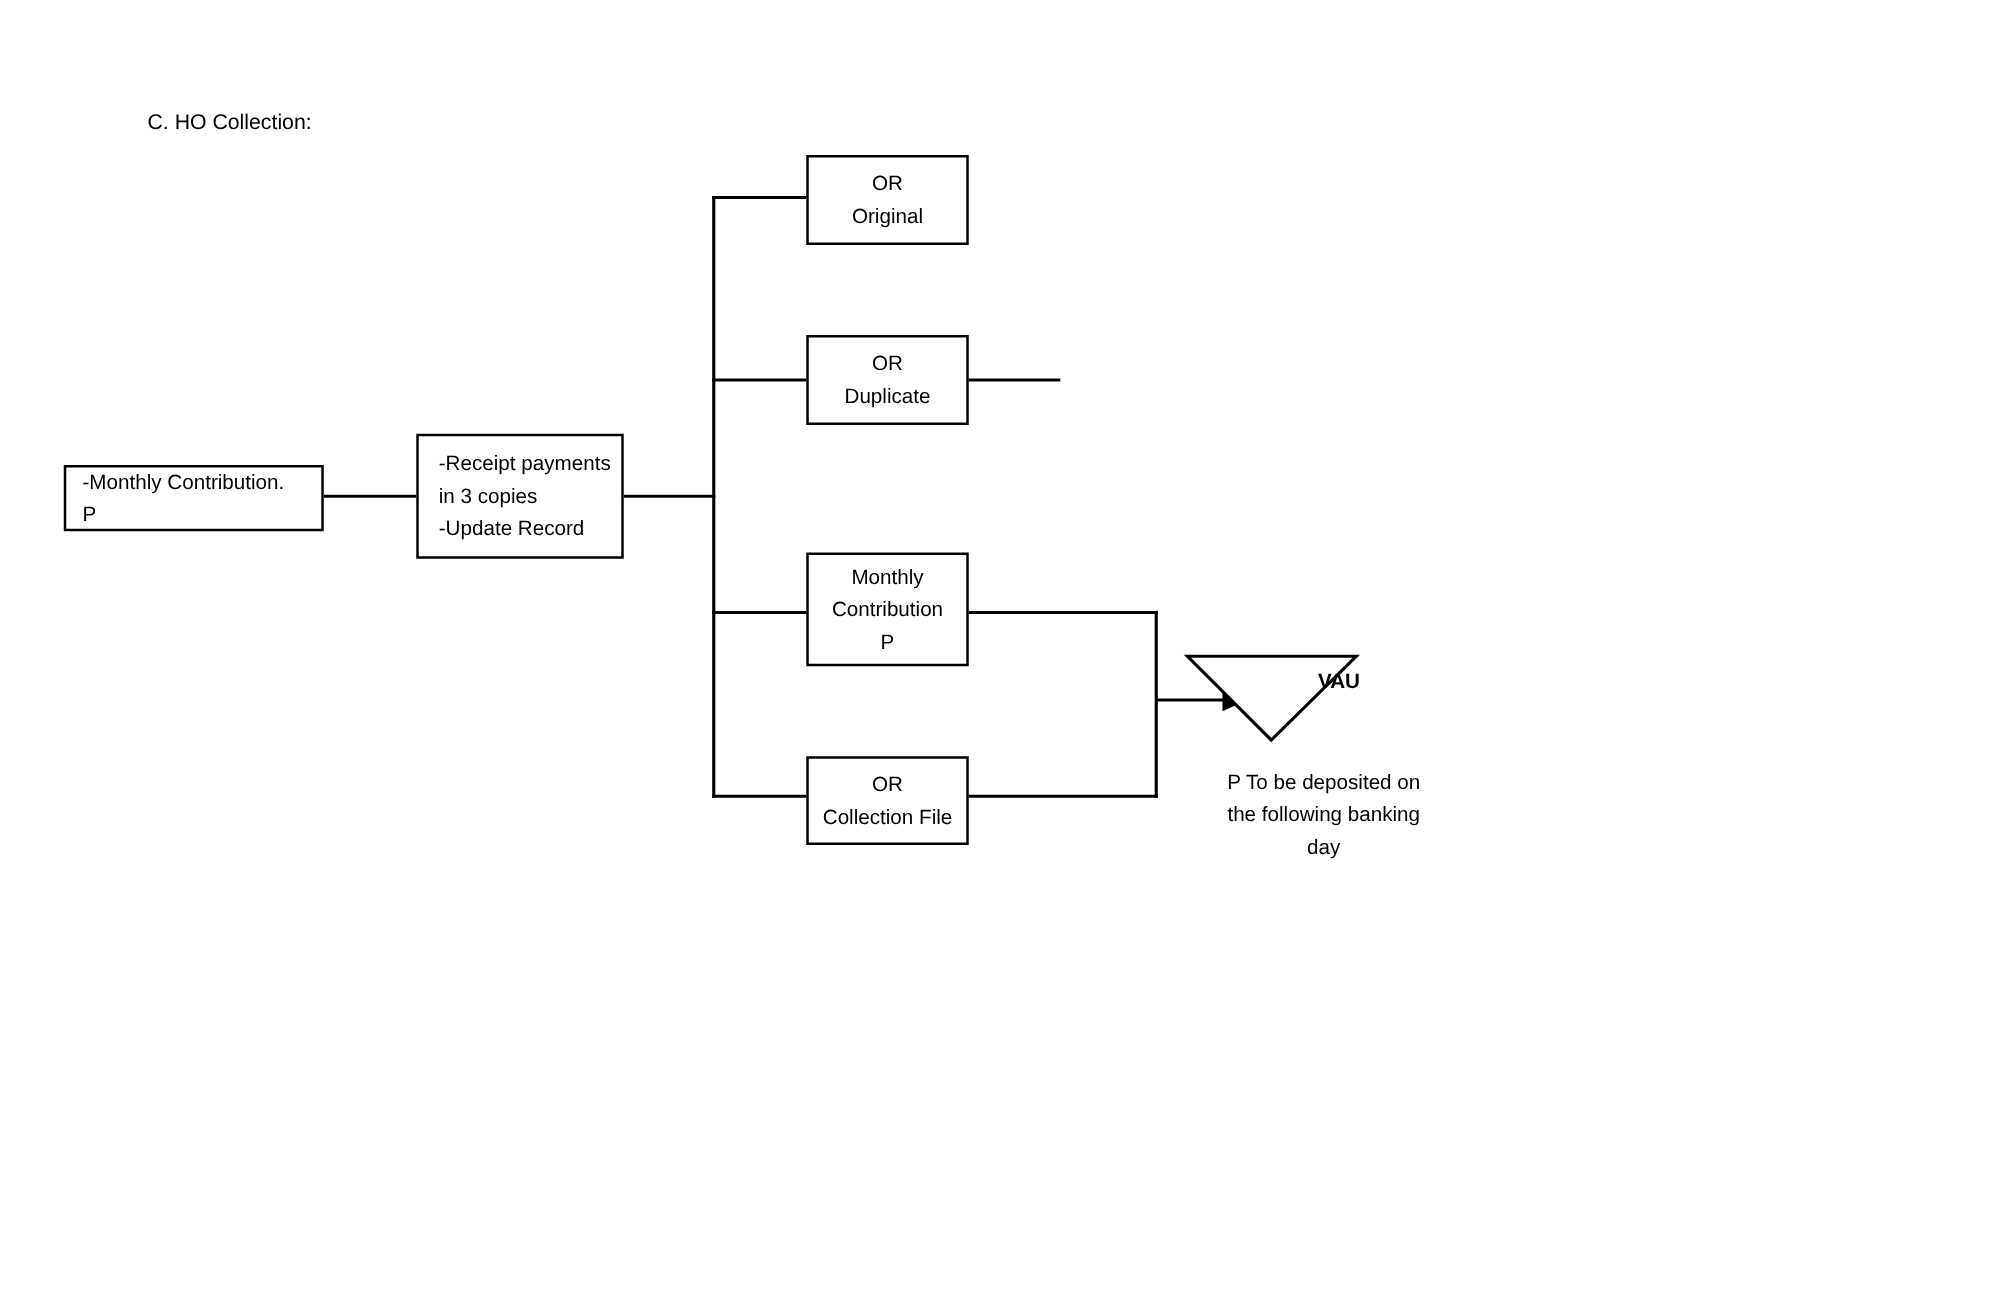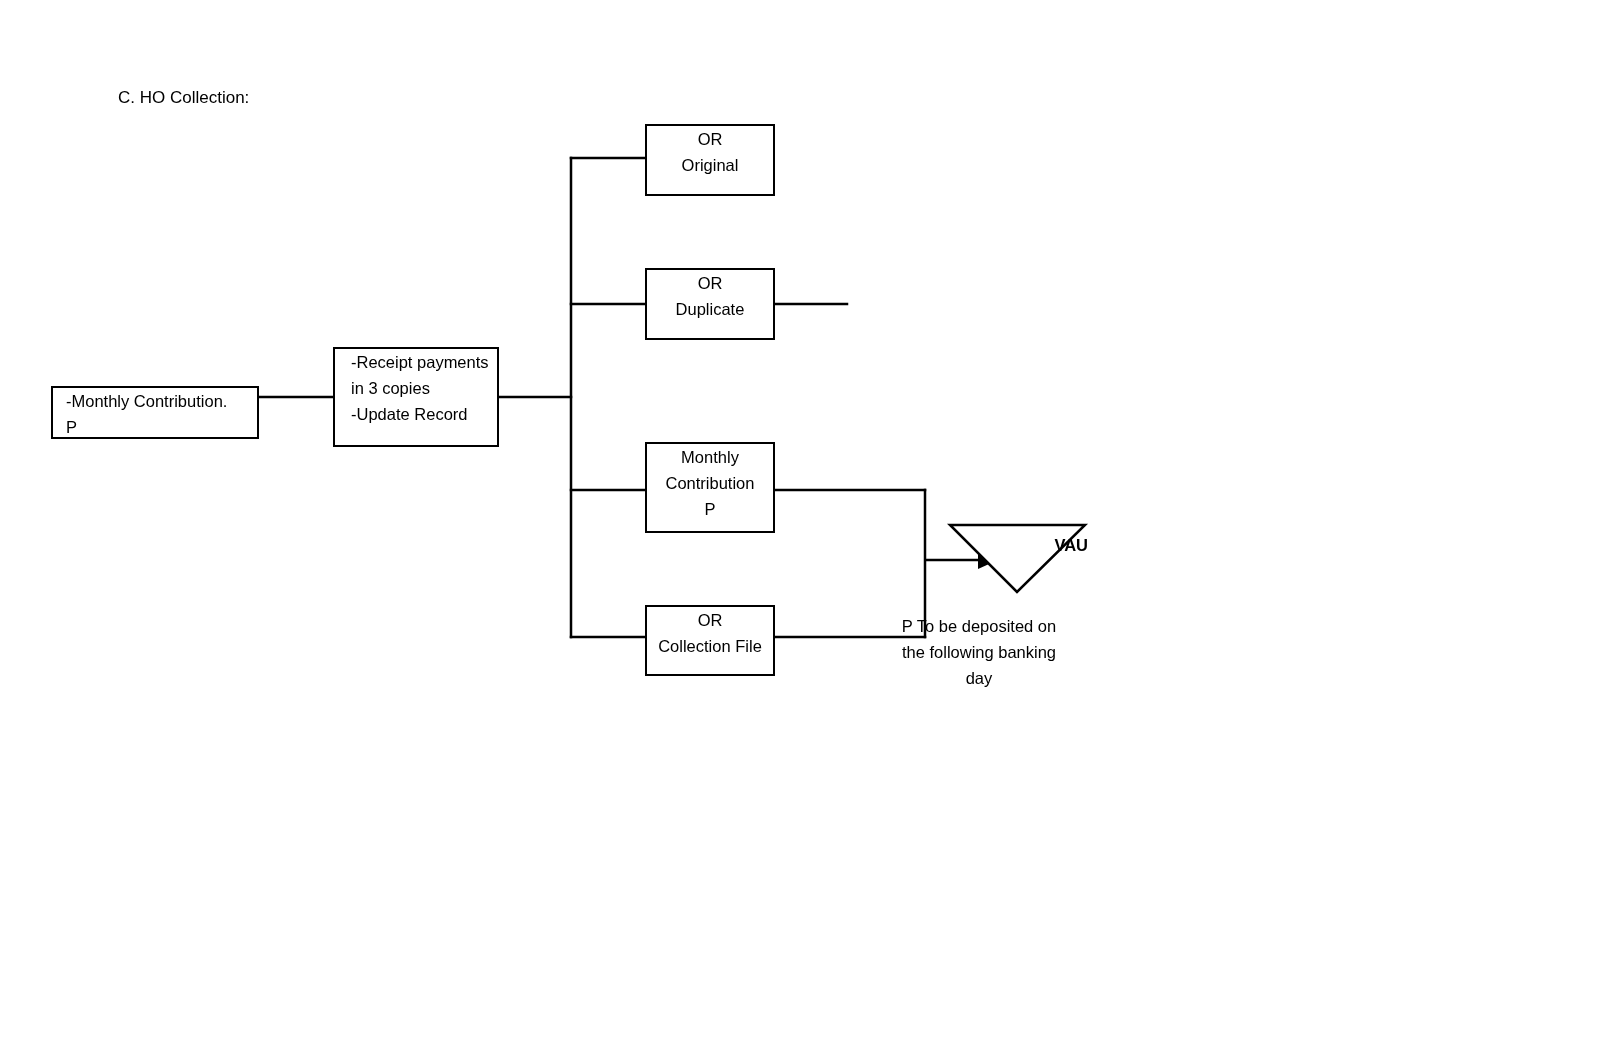--- a/index.html
+++ b/index.html
@@ -35,21 +35,21 @@
     line-height: 24px;
     white-space: nowrap;
   }
   .node {
     position: absolute;
     box-sizing: border-box;
     border: 2px solid #000000;
     background: #ffffff;
     display: flex;
     flex-direction: column;
-    justify-content: flex-start;
+    justify-content: center;
     font-size: 16.5px;
     line-height: 26px;
     z-index: 2;
   }
   .node.center {
     align-items: center;
     text-align: center;
   }
   .node.left {
     align-items: flex-start;
@@ -66,21 +66,21 @@
     top: 533px;
     width: 140px;
     text-align: right;
     font-size: 16.5px;
     line-height: 24px;
     z-index: 3;
     font-weight: bold;
   }
   .caption {
     position: absolute;
-    left: 880px;
+    left: 960px;
     top: 613px;
     width: 198px;
     text-align: center;
     font-size: 16.5px;
     line-height: 26px;
     z-index: 2;
   }
   .caption .ln { display: block; }
 </style>
 </head>
@@ -114,21 +114,21 @@
       <path d="M925,490 L925,637"></path>
 
       <path d="M927,560 L982,560"></path>
     </g>
     <polygon points="978,551 998,560 978,569" fill="#000000" stroke="none"></polygon>
     <polygon points="950,525 1085,525 1017,592" fill="#ffffff" stroke="#000000" stroke-width="2.5" stroke-linejoin="miter"></polygon>
   </svg>
 
   <div class="title">C. HO Collection:</div>
 
-  <div class="node left" style="left:51px; top:372px; width:208px; height:53px;margin-top:14px;">
+  <div class="node left" style="left:51px; top:372px; width:208px; height:53px;">
     <span class="ln">-Monthly Contribution.</span>
     <span class="ln">P</span>
   </div>
 
   <div class="node left" style="left:333px; top:347px; width:166px; height:100px;padding-left:16px;">
     <span class="ln">-Receipt payments</span>
     <span class="ln">in 3 copies</span>
     <span class="ln">-Update Record</span>
   </div>
 

